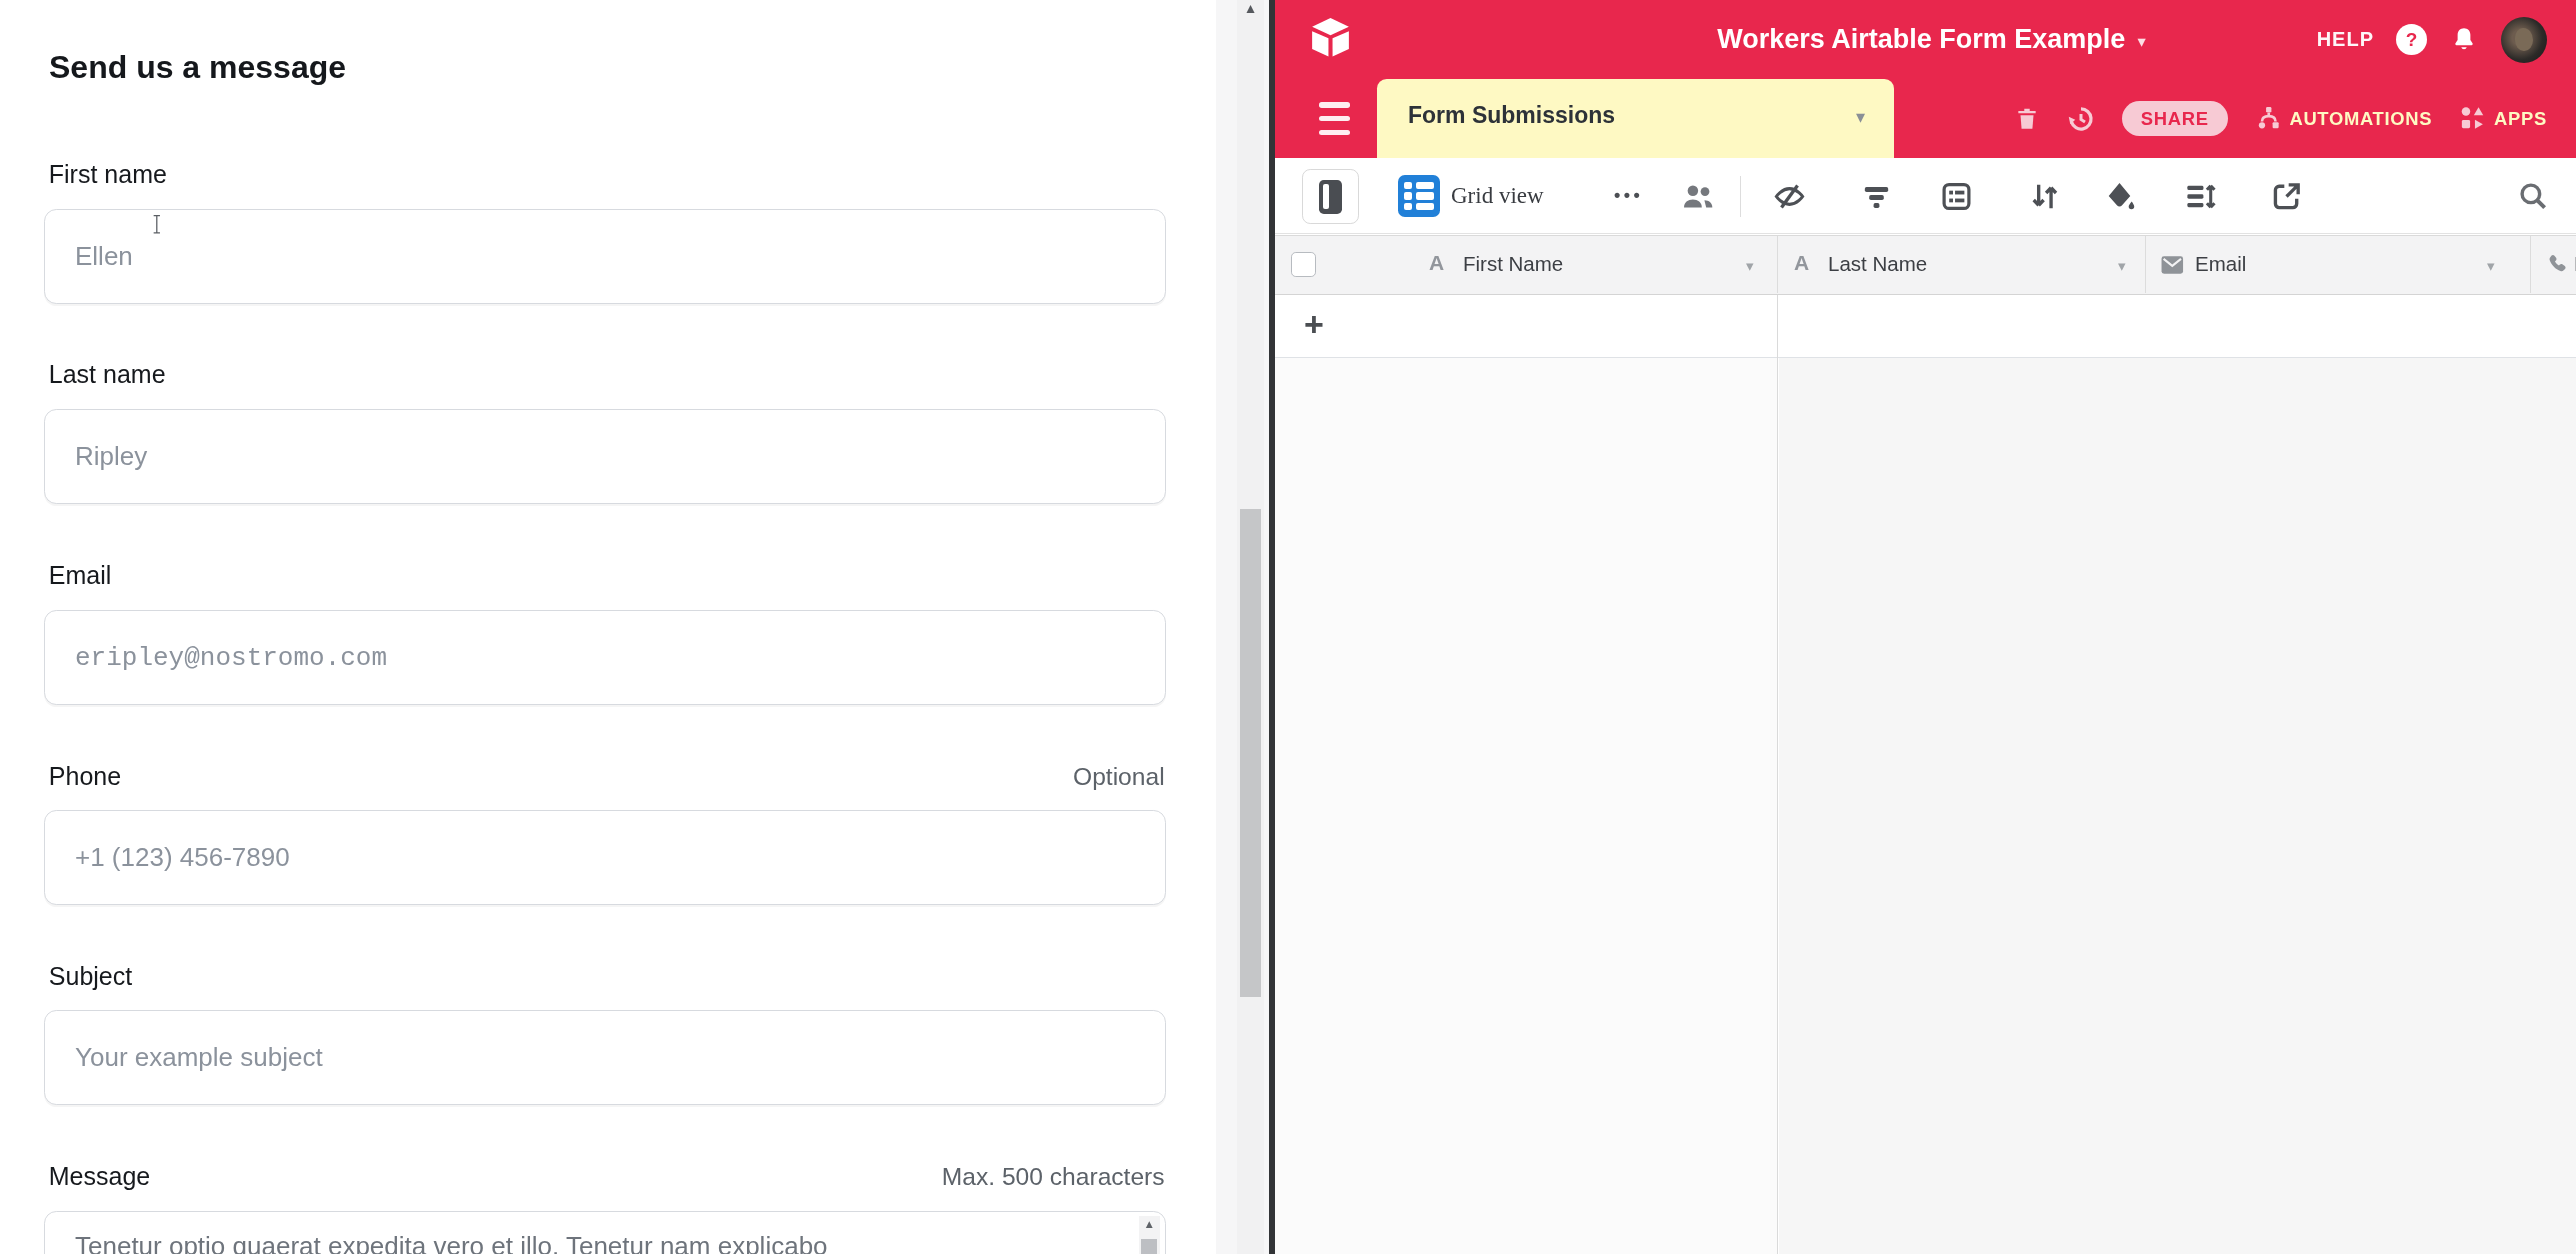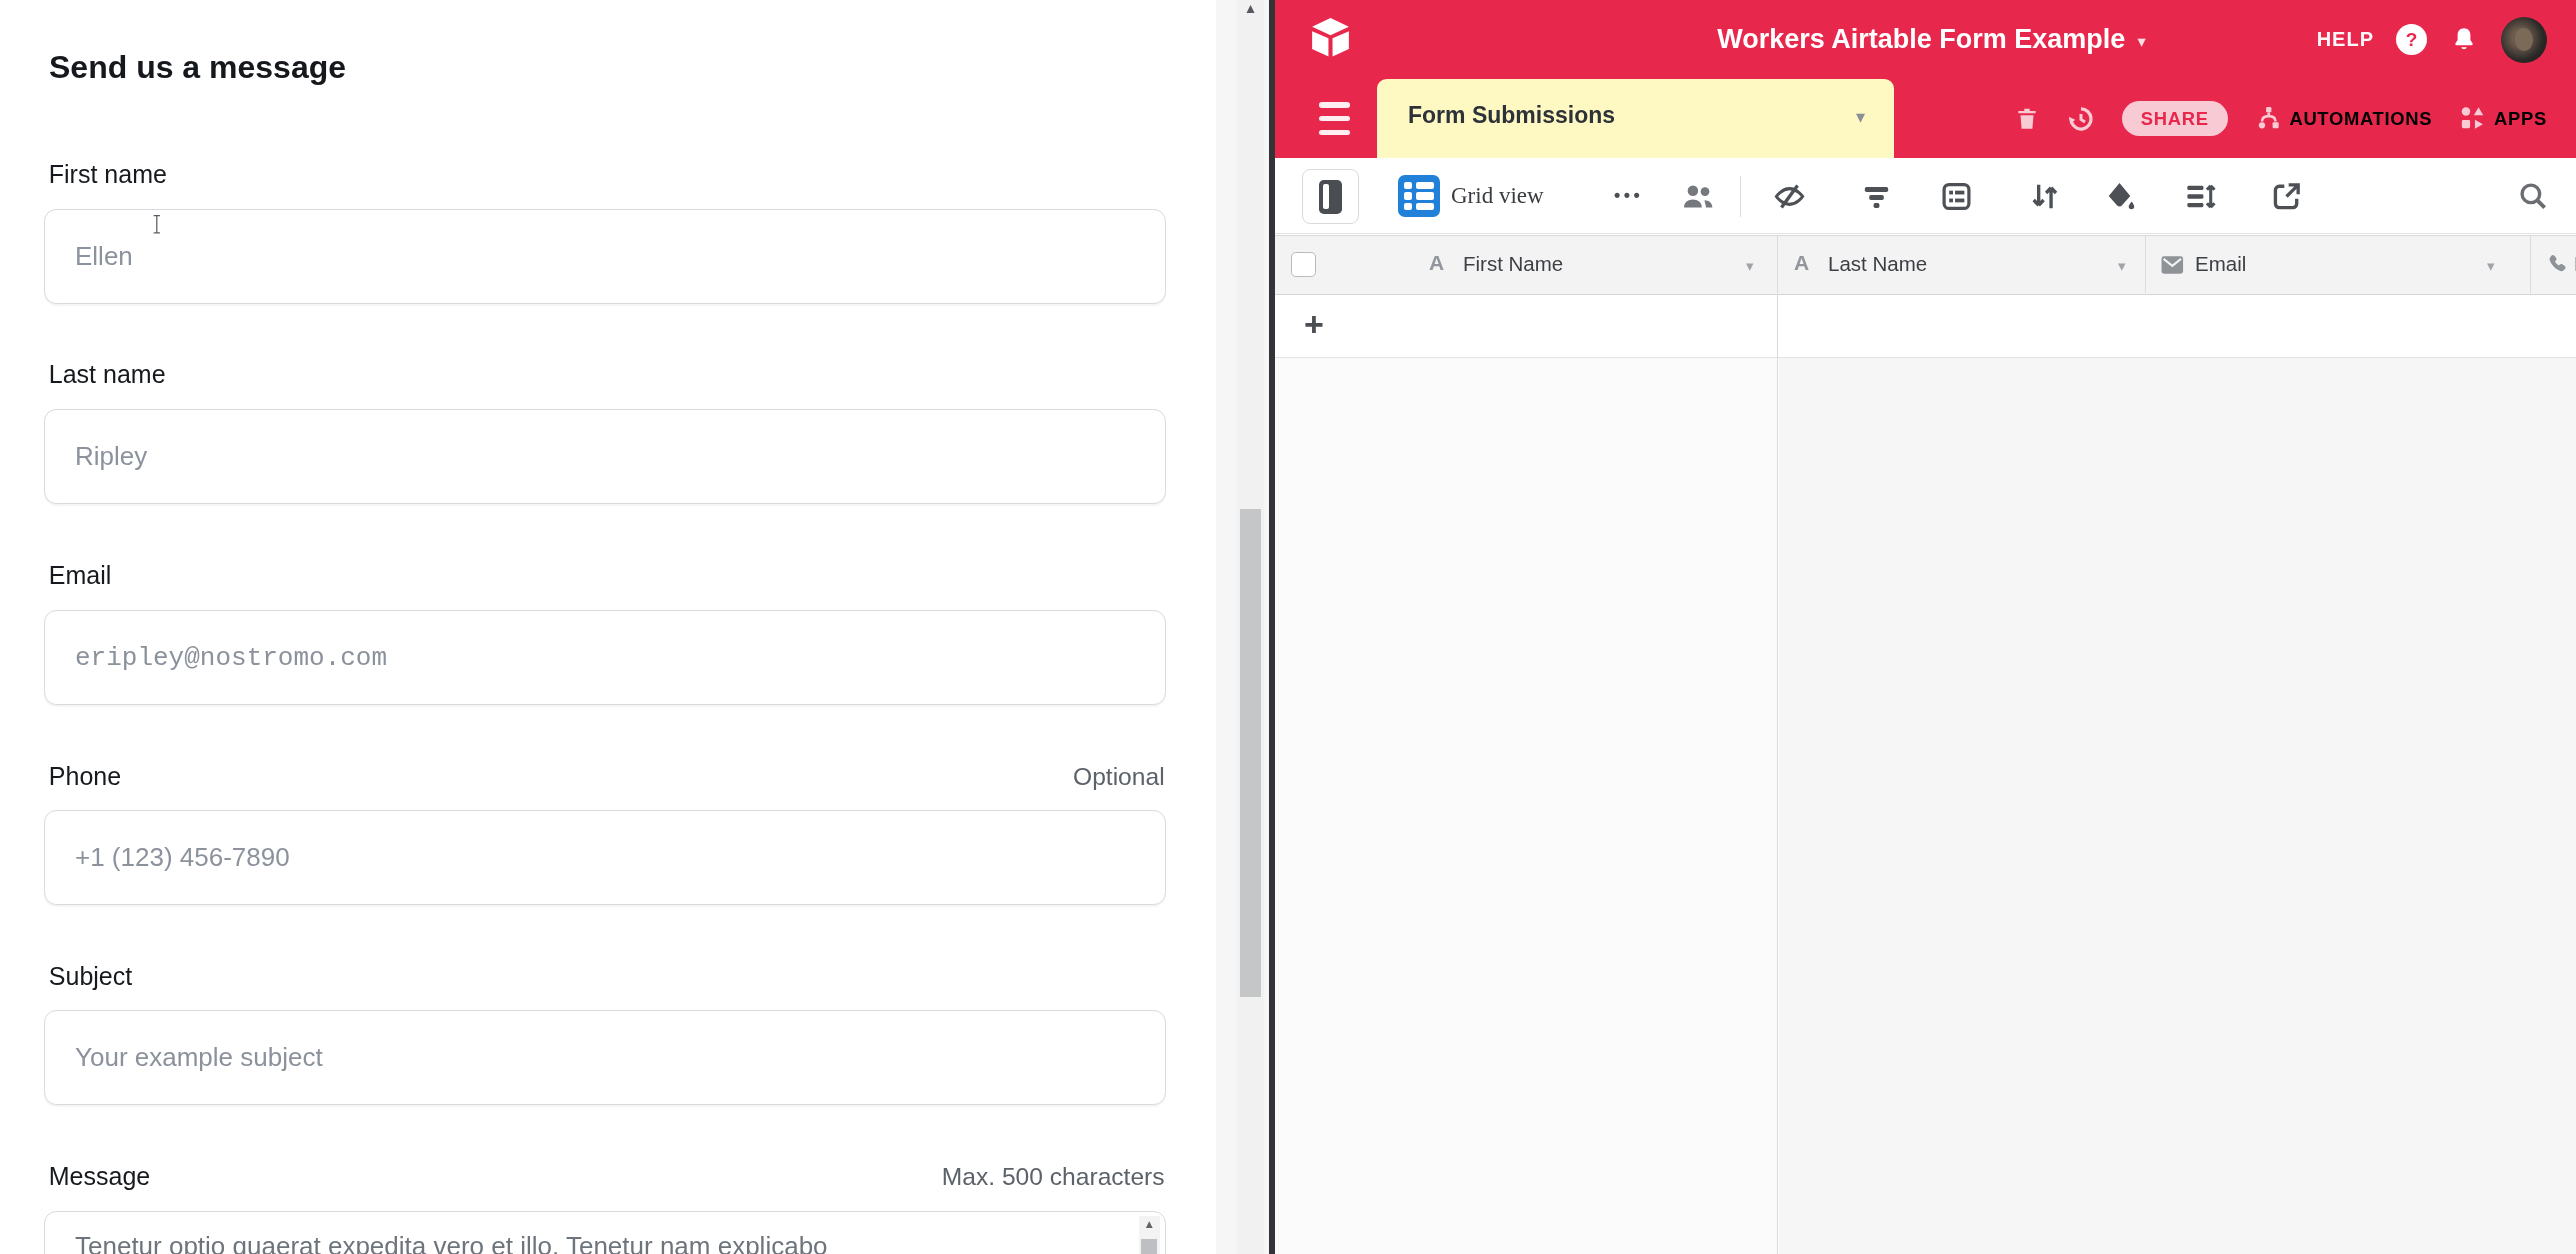--- a/index.html
+++ b/index.html
@@ -62,21 +62,21 @@
   .hamburger div { height:5.5px; border-radius:2.7px; background:rgba(255,255,255,0.92); }
   .table-tab { position:absolute; left:102px; top:0; width:517px; height:79px;
                background:#fef9c3; border-radius:9.6px 9.6px 0 0; }
   .table-tab .name { position:absolute; left:31px; top:23px; font-size:23px; font-weight:700; color:#2d3238; }
   .table-tab .caret { position:absolute; right:29px; top:27px; font-size:18px; color:#8a8f96; }
   .tab-right { position:absolute; right:29px; top:0; height:79px;
                display:flex; align-items:center; gap:26px; color:#f7cad4;justify-content:flex-end; }
   .share-pill { background:#f7cad4; color:#e8274d; font-size:18.4px; font-weight:700;
                 letter-spacing:0.7px; padding:6.8px 19px; border-radius:682px; }
   .pink-group { display:flex; align-items:center; gap:6.8px; font-size:18.4px; font-weight:700;
-                letter-spacing:0.7px; color:#000000; }
+                letter-spacing:0.7px; color:#fef9c3; }
 
   .toolbar { left:0; top:158px; width:1301px; height:76px; background:#fff;
              border-bottom:1.4px solid #e2e2e2; }
   .tb-toggle { position:absolute; left:27px; top:11px; width:57px; height:55px;
                border:1.4px solid #d9d9d9; border-radius:8.2px; background:#fff;
                display:flex; align-items:center; justify-content:center; }
   .tb-toggle .glyph { width:23px; height:34px; background:#4a4d52; border-radius:4.8px; position:relative; }
   .tb-toggle .glyph::after { content:""; position:absolute; left:4.1px; top:4.8px; width:6.1px; height:24.6px;
                              background:#fff; border-radius:2px; }
   .gv-icon { position:absolute; left:123px; top:17px; width:42px; height:42px;

